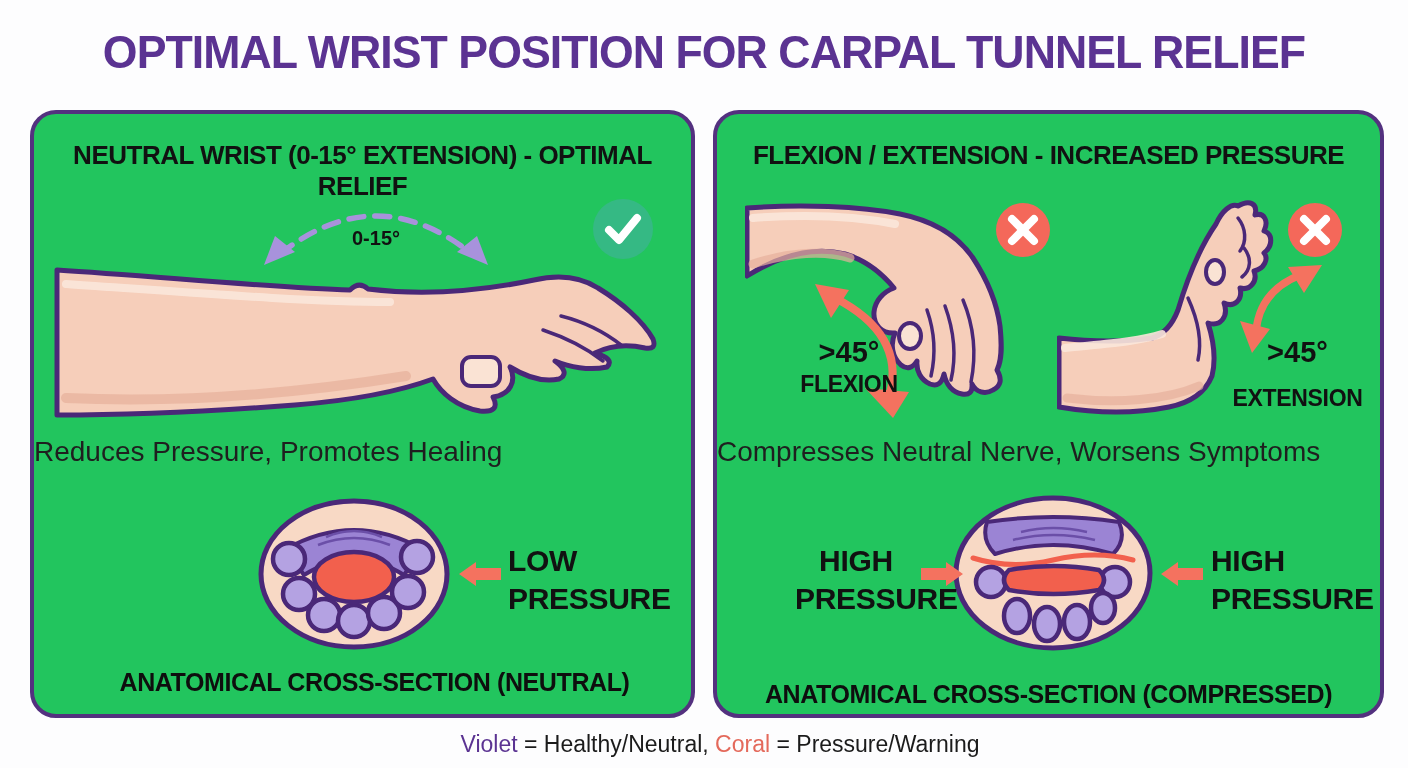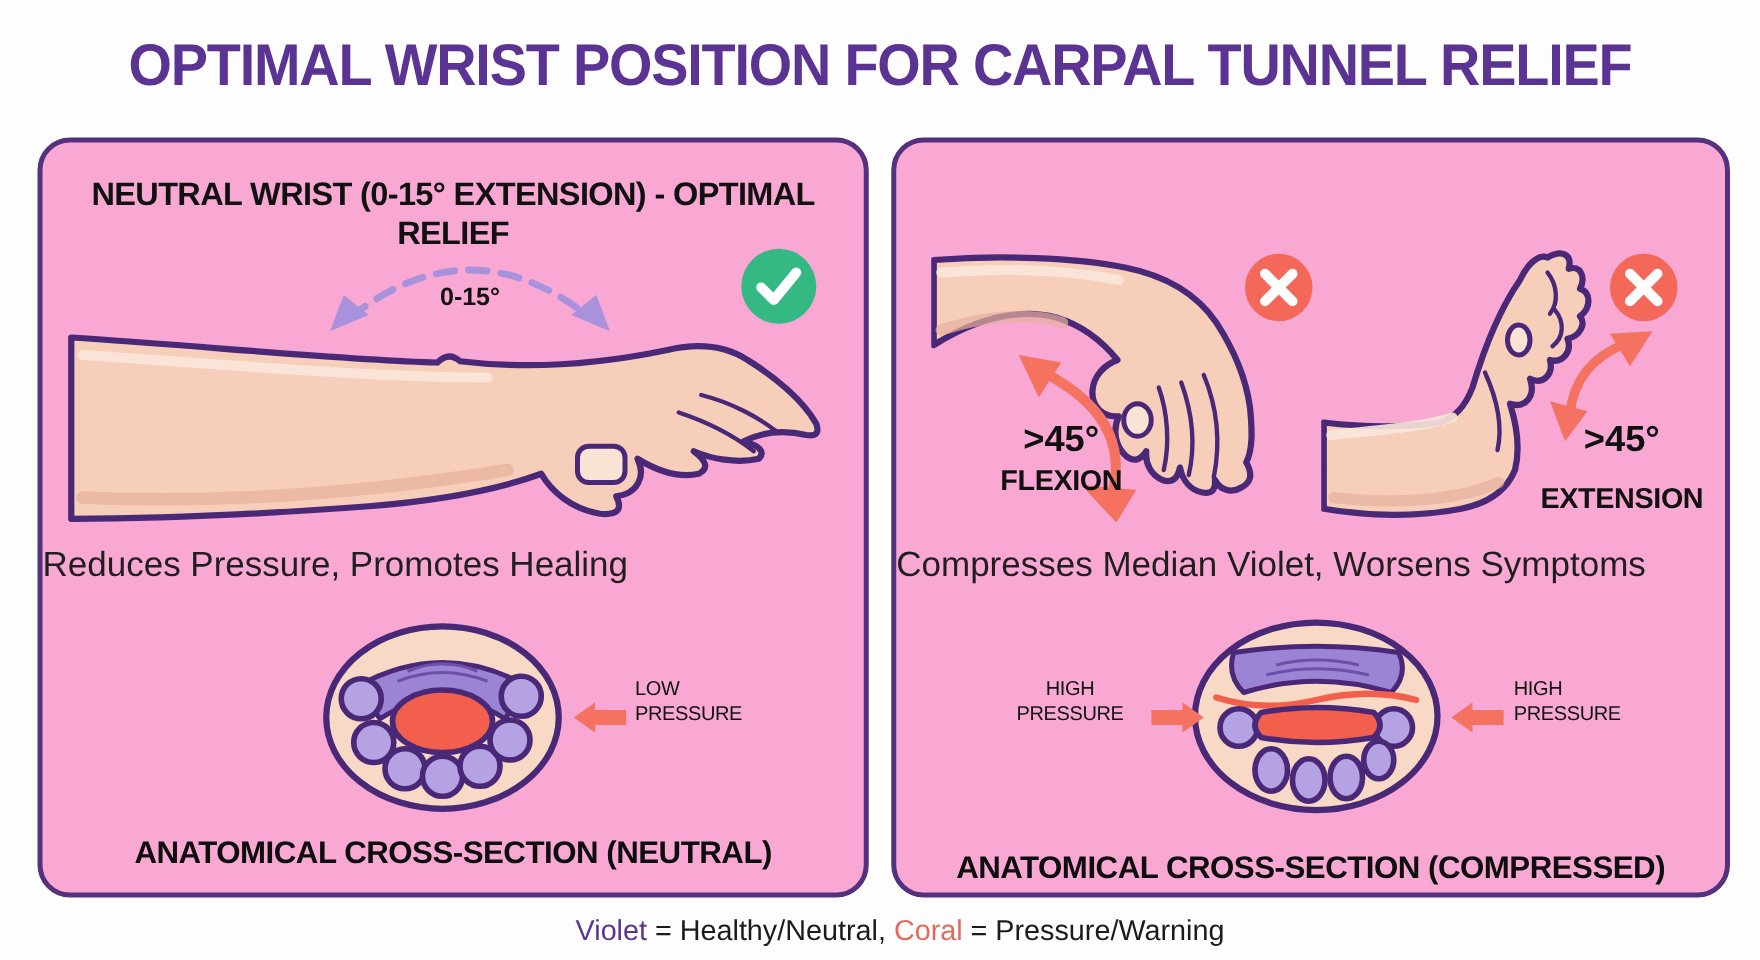--- a/index.html
+++ b/index.html
@@ -2,30 +2,30 @@
 <html><head>
 <meta charset="utf-8">
 <style>
   html,body{margin:0;padding:0;background:#fdfdfe;}
   body{width:1408px;height:768px;position:relative;overflow:hidden;
        font-family:"Liberation Sans","DejaVu Sans",sans-serif;color:#1b1b1b;}
   .abs{position:absolute;}
   .page-title{top:24px;left:0;width:1408px;text-align:center;
       font-size:47px;font-weight:800;letter-spacing:-1px;color:#5b3392;
       transform:scaleX(.95);white-space:nowrap;}
-  .panel{top:110px;height:600px;background:#f9a8d4;border:4px solid #53317f;border-radius:26px;}
+  .panel{top:110px;height:600px;background:#22c55e;border:4px solid #53317f;border-radius:26px;}
   #left-panel{left:30px;width:657px;}
   #right-panel{left:713px;width:663px;}
   .panel-header{top:26px;left:0;width:100%;text-align:center;font-size:26px;font-weight:700;
       letter-spacing:-.5px;color:#111;}
   .angle-text{font-size:20px;font-weight:700;text-align:center;color:#111;}
   .pos-label{font-size:23px;font-weight:700;color:#111;letter-spacing:-.3px;}
   .sentence{left:0;width:100%;font-size:28px;font-weight:400;color:#1f1f1f;}
   .caption{left:0;width:100%;text-align:center;font-size:25px;font-weight:700;color:#0e0e0e;letter-spacing:-.4px;}
-  .pressure-label{font-size:16px;font-weight:400;line-height:1.25;color:#111;letter-spacing:-.3px;}
+  .pressure-label{font-size:30px;font-weight:700;line-height:1.25;color:#111;letter-spacing:-.3px;}
   .footer{top:731px;left:0;width:1408px;text-align:center;font-size:23px;color:#1b1b1b;padding-left:16px;}
   .footer .violet{color:#5b3392;}
   .footer .coral{color:#e4695b;}
   svg{display:block;}
 </style>
 </head>
 <body>
 
 <div class="abs page-title">OPTIMAL WRIST POSITION FOR CARPAL TUNNEL RELIEF</div>
 
@@ -76,24 +76,25 @@
   </svg>
 
   <svg class="abs" style="left:425px;top:447px;" width="42" height="26" viewBox="0 0 42 26">
     <polygon points="0,13 17,1 17,7 42,7 42,19 17,19 17,25" fill="#f4725f"></polygon>
   </svg>
   <div class="abs pressure-label" style="left:474px;top:428px;">
     <div>LOW</div>
     <div>PRESSURE</div>
   </div>
 
-  <div class="abs caption" style="top:554px;">ANATOMICAL CROSS-SECTION (NEUTRAL)</div>
+  <div class="abs caption" style="top:554px;padding-left:12px;">ANATOMICAL CROSS-SECTION (NEUTRAL)</div>
 </div>
 
 <div id="right-panel" class="abs panel">
+  <div class="abs panel-header">FLEXION / EXTENSION - INCREASED PRESSURE</div>
 
   <svg class="abs" style="left:28px;top:82px;" width="320" height="225" viewBox="0 0 320 225">
     <path d="M 2 12 C 55 8, 115 10, 155 18 C 190 25, 213 40, 228 62 C 243 85, 252 108, 255 130
              C 257 150, 257 164, 252 174 Q 260 188, 248 194 C 240 199, 231 196, 227 188
              Q 228 200, 217 198 C 207 196, 201 188, 199 178 Q 196 192, 185 188
              C 176 184, 171 175, 172 165 Q 165 176, 156 169 C 147 161, 145 148, 150 137
              C 137 138, 128 129, 129 116 C 130 105, 138 96, 149 92 C 136 76, 120 64, 100 58
              C 68 50, 34 60, 2 80 Z" fill="#f6ceba" stroke="#4a2878" stroke-width="5" stroke-linejoin="round"></path>
     <path d="M 8 22 C 60 18 110 20 150 28" fill="none" stroke="#fbe7da" stroke-width="8" stroke-linecap="round" opacity=".9"></path>
     <path d="M 8 68 C 45 56 80 54 105 62" fill="none" stroke="#e7b19c" stroke-width="9" stroke-linecap="round" opacity=".7"></path>
@@ -138,21 +139,21 @@
   </svg>
 
   <svg class="abs" style="left:570px;top:88px;" width="56" height="56" viewBox="0 0 56 56">
     <circle cx="28" cy="28" r="27" fill="#f4685a"></circle>
     <line x1="17" y1="17" x2="39" y2="39" stroke="#ffffff" stroke-width="8" stroke-linecap="round"></line>
     <line x1="39" y1="17" x2="17" y2="39" stroke="#ffffff" stroke-width="8" stroke-linecap="round"></line>
   </svg>
   <div class="abs angle-text" style="left:508px;top:222px;width:145px;font-size:29px;">&gt;45°</div>
   <div class="abs pos-label" style="left:508px;top:271px;width:145px;text-align:center;">EXTENSION</div>
 
-  <div class="abs sentence" style="top:322px;">Compresses Median Violet, Worsens Symptoms</div>
+  <div class="abs sentence" style="top:322px;">Compresses Neutral Nerve, Worsens Symptoms</div>
 
   <svg class="abs" style="left:234px;top:380px;" width="210" height="160" viewBox="0 0 210 160">
     <ellipse cx="102" cy="79" rx="97" ry="75" fill="#f8d9c5" stroke="#4a2878" stroke-width="5"></ellipse>
     <path d="M 36 28 Q 102 18 168 28 Q 176 46 162 60 Q 102 42 44 60 Q 30 46 36 28 Z" fill="#9b84d4" stroke="#4a2878" stroke-width="4" stroke-linejoin="round"></path>
     <path d="M 70 38 Q 102 30 136 38" fill="none" stroke="#6b4fa8" stroke-width="2.5"></path>
     <path d="M 62 46 Q 102 36 144 46" fill="none" stroke="#6b4fa8" stroke-width="2.5"></path>
     <path d="M 22 64 Q 60 76 102 66 Q 145 56 182 66" fill="none" stroke="#f2604d" stroke-width="5" stroke-linecap="round"></path>
     <circle cx="40" cy="88" r="15" fill="#b4a2e2" stroke="#4a2878" stroke-width="4.5"></circle>
     <circle cx="164" cy="88" r="15" fill="#b4a2e2" stroke="#4a2878" stroke-width="4.5"></circle>
     <ellipse cx="66" cy="122" rx="13" ry="17" fill="#b4a2e2" stroke="#4a2878" stroke-width="4.5"></ellipse>

